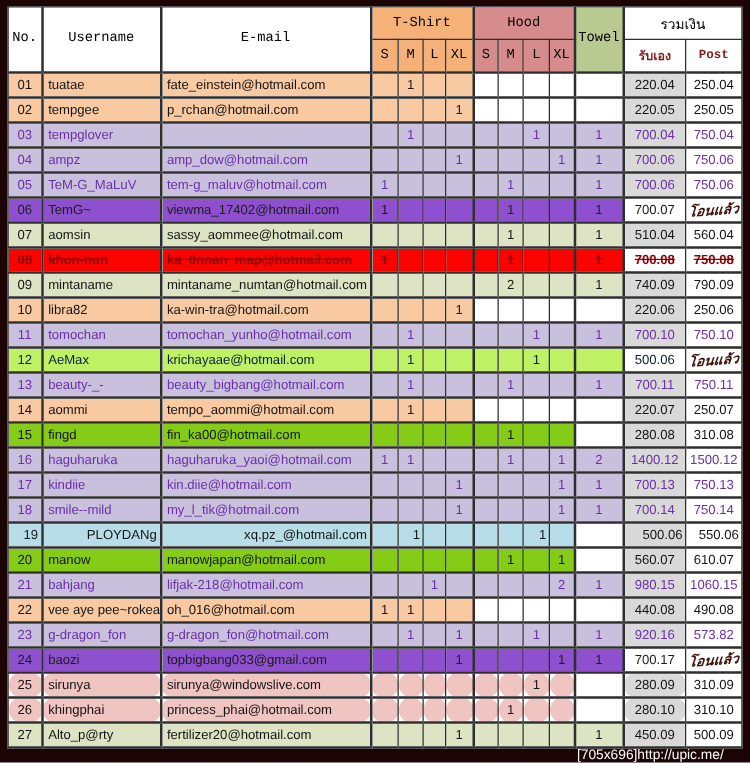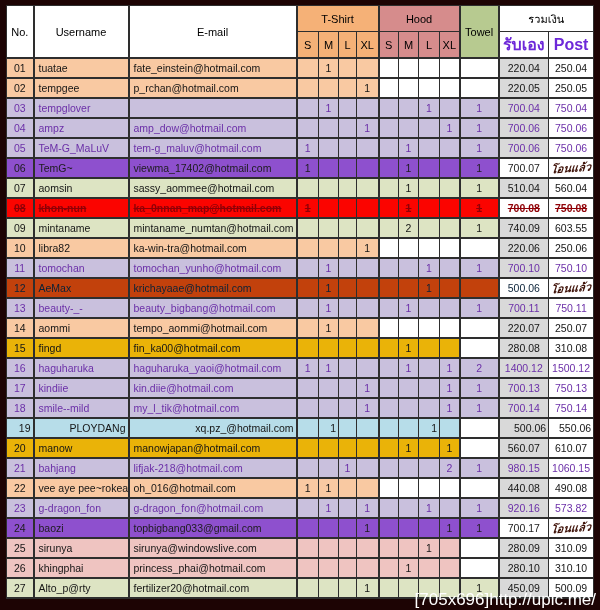--- a/index.html
+++ b/index.html
@@ -10,60 +10,60 @@
     position:relative;
   }
   #sheet{position:absolute;left:6px;top:5px;}
   table{border-collapse:collapse;table-layout:fixed;width:588px;background:#fff;}
   td,th{
     border:1px solid #2e2e2e;
     overflow:hidden;white-space:nowrap;
     font-size:10.5px;font-weight:normal;
     padding:0 2px;box-sizing:border-box;
   }
-  thead th{background:#ffffff;color:#000;font-size:11px;height:26px;}
+  thead th{background:#ffffff;color:#000;font-size:11px;height:26px;font-family:Liberation Mono, monospace;}
   thead .grp-shirt{background:#f5b177;}
   thead .grp-hood{background:#d68c8c;}
   thead .grp-towel{background:#b7ca90;}
-  thead .red-th{color:#6d28d9;font-weight:bold;font-size:16px;}
+  thead .red-th{color:#7f1d1d;font-weight:bold;font-size:10px;}
   td{height:20px;border-bottom-width:2px;border-top-width:2px;}
   .b2{border-left-width:2px;}
   .c-no{text-align:center;}
   .c-user,.c-email{text-align:left;padding-left:4px;}
   .c-size,.c-towel,.c-self,.c-post{text-align:center;}
   .c-self{background:#d9d9d9;}
   .c-post{background:#ffffff;color:#000;}
   
   .row-peach td{background:#f9c9a2;color:#151515;}
   .row-lavender td{background:#c9c0dd;color:#6b2fa8;}
   .row-purple td{background:#8e50ce;color:#1c1c1c;}
   .row-green td{background:#dde4c3;color:#151515;}
   .row-red td{background:#fb0400;color:#8f0006;font-weight:bold;}
-  .row-pink td{background:#eab308;color:#151515;}
-  .row-pinklight td{background:#efc4c1;color:#151515;}
-  .row-blue td{background:#c2410c;color:#0a2238;}
+  .row-pink td{background:#84cc16;color:#151515;}
+  .row-pinklight td{background:#efc4c1;color:#151515;border-radius:10px;}
+  .row-blue td{background:#bef264;color:#0a2238;}
   .row-lightblue td{background:#b7dde9;color:#151515;text-align:right;}
   
   tr td.blank{background:#ffffff;color:#000;}
   
   tr:not(.full) td.c-self{background:#d9d9d9;margin-top:41px;}
   tr:not(.full) td.c-post{background:#ffffff;}
   tr.full td.c-self,tr.full td.c-post{background:inherit;}
   tr.full.post-white td.c-post{background:#ffffff;color:#2a1140;}
   tr.struck td{text-decoration:line-through;}
   .hand{
     display:inline-block;
     font-family:"DejaVu Serif",serif;
     font-style:italic;font-weight:bold;font-size:11px;
     transform:skewX(-10deg) rotate(-4deg);
     color:#3f1208;
   }
   #watermark{
-    position:absolute;right:4px;bottom:0px;
-    color:#ffffff;font-size:17px;letter-spacing:0px;
+    position:absolute;right:21px;bottom:0px;
+    color:#ffffff;font-size:11px;letter-spacing:0px;
     font-family:"Liberation Sans","DejaVu Sans",sans-serif;
   }
 </style>
 </head>
 <body>
 
 <div id="sheet">
   <table>
     <colgroup>
       <col style="width:27px">
@@ -240,21 +240,21 @@
           <td class="c-size b2"></td>
           <td class="c-size"></td>
           <td class="c-size"></td>
           <td class="c-size"></td>
           <td class="c-size b2"></td>
           <td class="c-size">2</td>
           <td class="c-size"></td>
           <td class="c-size"></td>
           <td class="c-towel b2">1</td>
           <td class="c-self b2">740.09</td>
-          <td class="c-post">603.55</td>
+          <td class="c-post">790.09</td>
         </tr>
         <tr class="row-peach">
           <td class="c-no">10</td>
           <td class="c-user b2">libra82</td>
           <td class="c-email b2">ka-win-tra@hotmail.com</td>
           <td class="c-size b2"></td>
           <td class="c-size"></td>
           <td class="c-size"></td>
           <td class="c-size">1</td>
           <td class="c-size b2 blank"></td>

